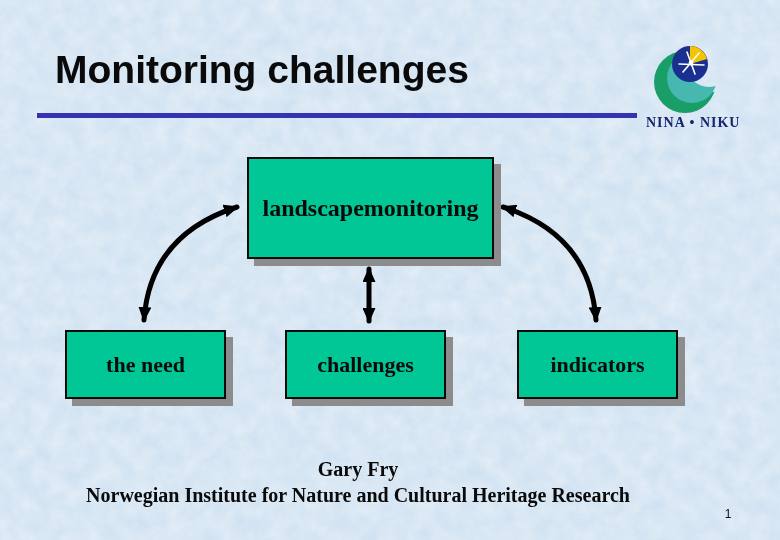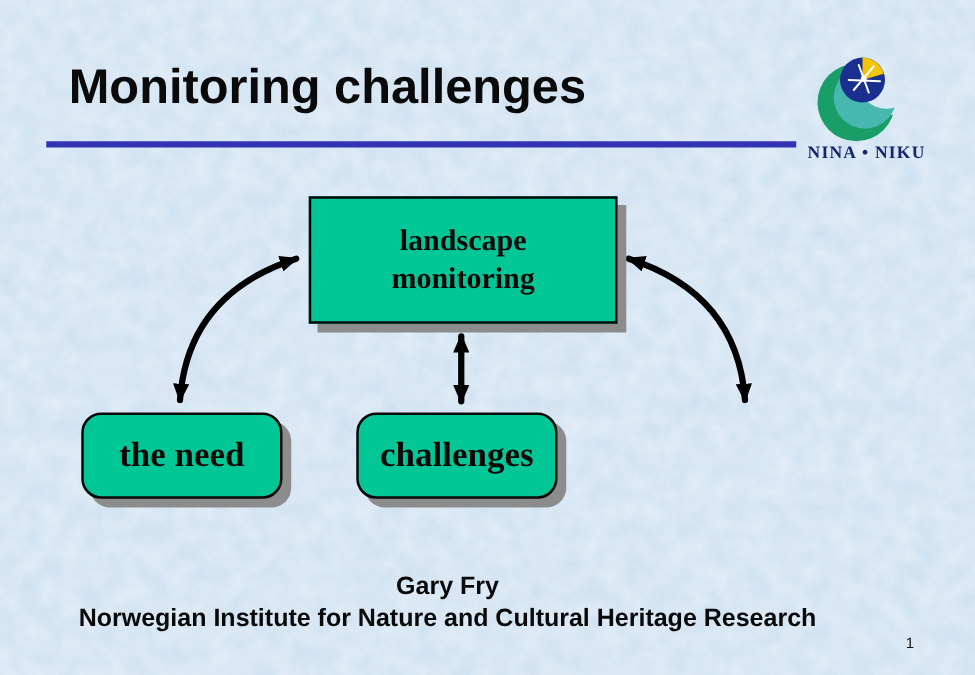--- a/index.html
+++ b/index.html
@@ -32,34 +32,34 @@
     white-space:nowrap;
   }
 
   .arrows{position:absolute;left:0;top:0;width:780px;height:540px;z-index:1;pointer-events:none;}
 
   .flow-box{
     position:absolute;box-sizing:border-box;z-index:2;
     background:var(--box-fill,#00c795);
     border:2px solid #0a0a0a;
     box-shadow:7px 7px 0 0 var(--shadow,#8c8c8c);
-    display:flex;flex-direction:column;align-items:center;justify-content:center;
+    display:flex;flex-direction:row;align-items:center;justify-content:center;
     font-family:"Liberation Serif",serif;font-weight:bold;color:#0a0a0a;
     text-align:center;
   }
   .flow-box.main{left:247px;top:157px;width:247px;height:102px;font-size:24px;line-height:30px;}
-  .flow-box.small{top:330px;width:161px;height:69px;font-size:28px;line-height:26px;border-radius:16px;}
+  .flow-box.small{top:330px;width:161px;height:69px;font-size:22px;line-height:26px;}
   #box-need{left:65px;}
   #box-integration{left:285px;}
   #box-indicators{left:517px;}
 
   .footer{
     position:absolute;left:0px;top:456px;width:716px;z-index:2;
     text-align:center;color:var(--text,#0a0a0a);
-    font-family:Liberation Sans, sans-serif;font-weight:bold;font-size:20px;line-height:26px;
+    font-family:Liberation Serif, serif;font-weight:bold;font-size:20px;line-height:26px;
   }
   .page-num{
     position:absolute;left:720px;top:507px;width:16px;z-index:2;
     text-align:center;font-size:12px;color:#111;
     font-family:"Liberation Sans",sans-serif;
   }
 </style>
 </head>
 <body>
 
@@ -129,20 +129,23 @@
   <div class="flow-box main" id="box-landscape">
     <span>landscape</span>
     <span>monitoring</span>
   </div>
   <div class="flow-box small" id="box-need">
     <span>the need</span>
   </div>
   <div class="flow-box small" id="box-integration">
     <span>challenges</span>
   </div>
+  <div class="flow-box small" id="box-indicators">
+    <span>indicators</span>
+  </div>
 
   <div class="footer">
     <div>Gary Fry</div>
     <div>Norwegian Institute for Nature and Cultural Heritage Research</div>
   </div>
 
   <div class="page-num">1</div>
 
 </div>
 

